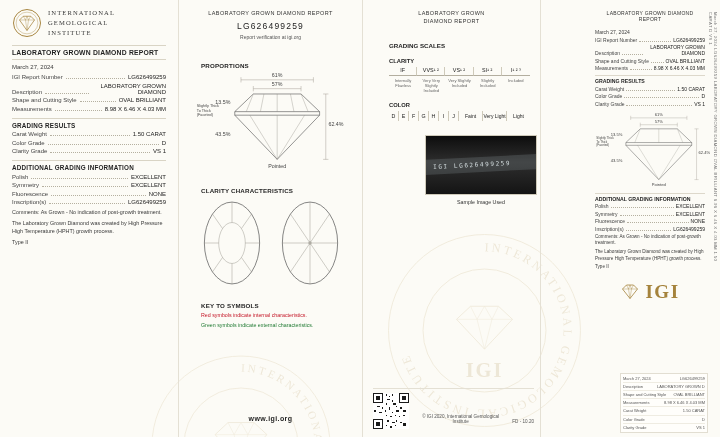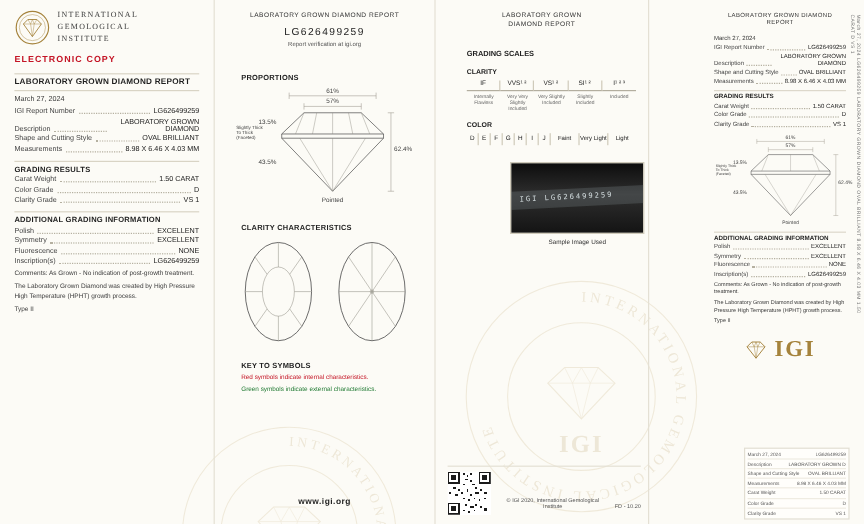--- a/index.html
+++ b/index.html
@@ -135,21 +135,20 @@
         <circle cx="20" cy="20" r="14.5" fill="none" stroke="#a5833c" stroke-width=".5"></circle>
         <path d="M10,16 L15,11 L25,11 L30,16 L20,30 Z" fill="none" stroke="#a5833c" stroke-width="1"></path>
         <path d="M10,16 L30,16 M15,11 L18,16 L20,11 L22,16 L25,11 M18,16 L20,30 L22,16" fill="none" stroke="#a5833c" stroke-width=".5"></path>
       </svg>
       <div class="logo-text">
         <div>INTERNATIONAL</div>
         <div>GEMOLOGICAL</div>
         <div>INSTITUTE</div>
       </div>
     </div>
-    <div class="ecopy">ELECTRONIC COPY</div>
     <div class="p1-title">LABORATORY GROWN DIAMOND REPORT</div>
     <div class="date">March 27, 2024</div>
 
     <div class="row">
       <span class="lbl">IGI Report Number</span>
       <span class="dots"></span>
       <span class="val">LG626499259</span>
     </div>
     <div class="row">
       <span class="lbl">Description</span>

